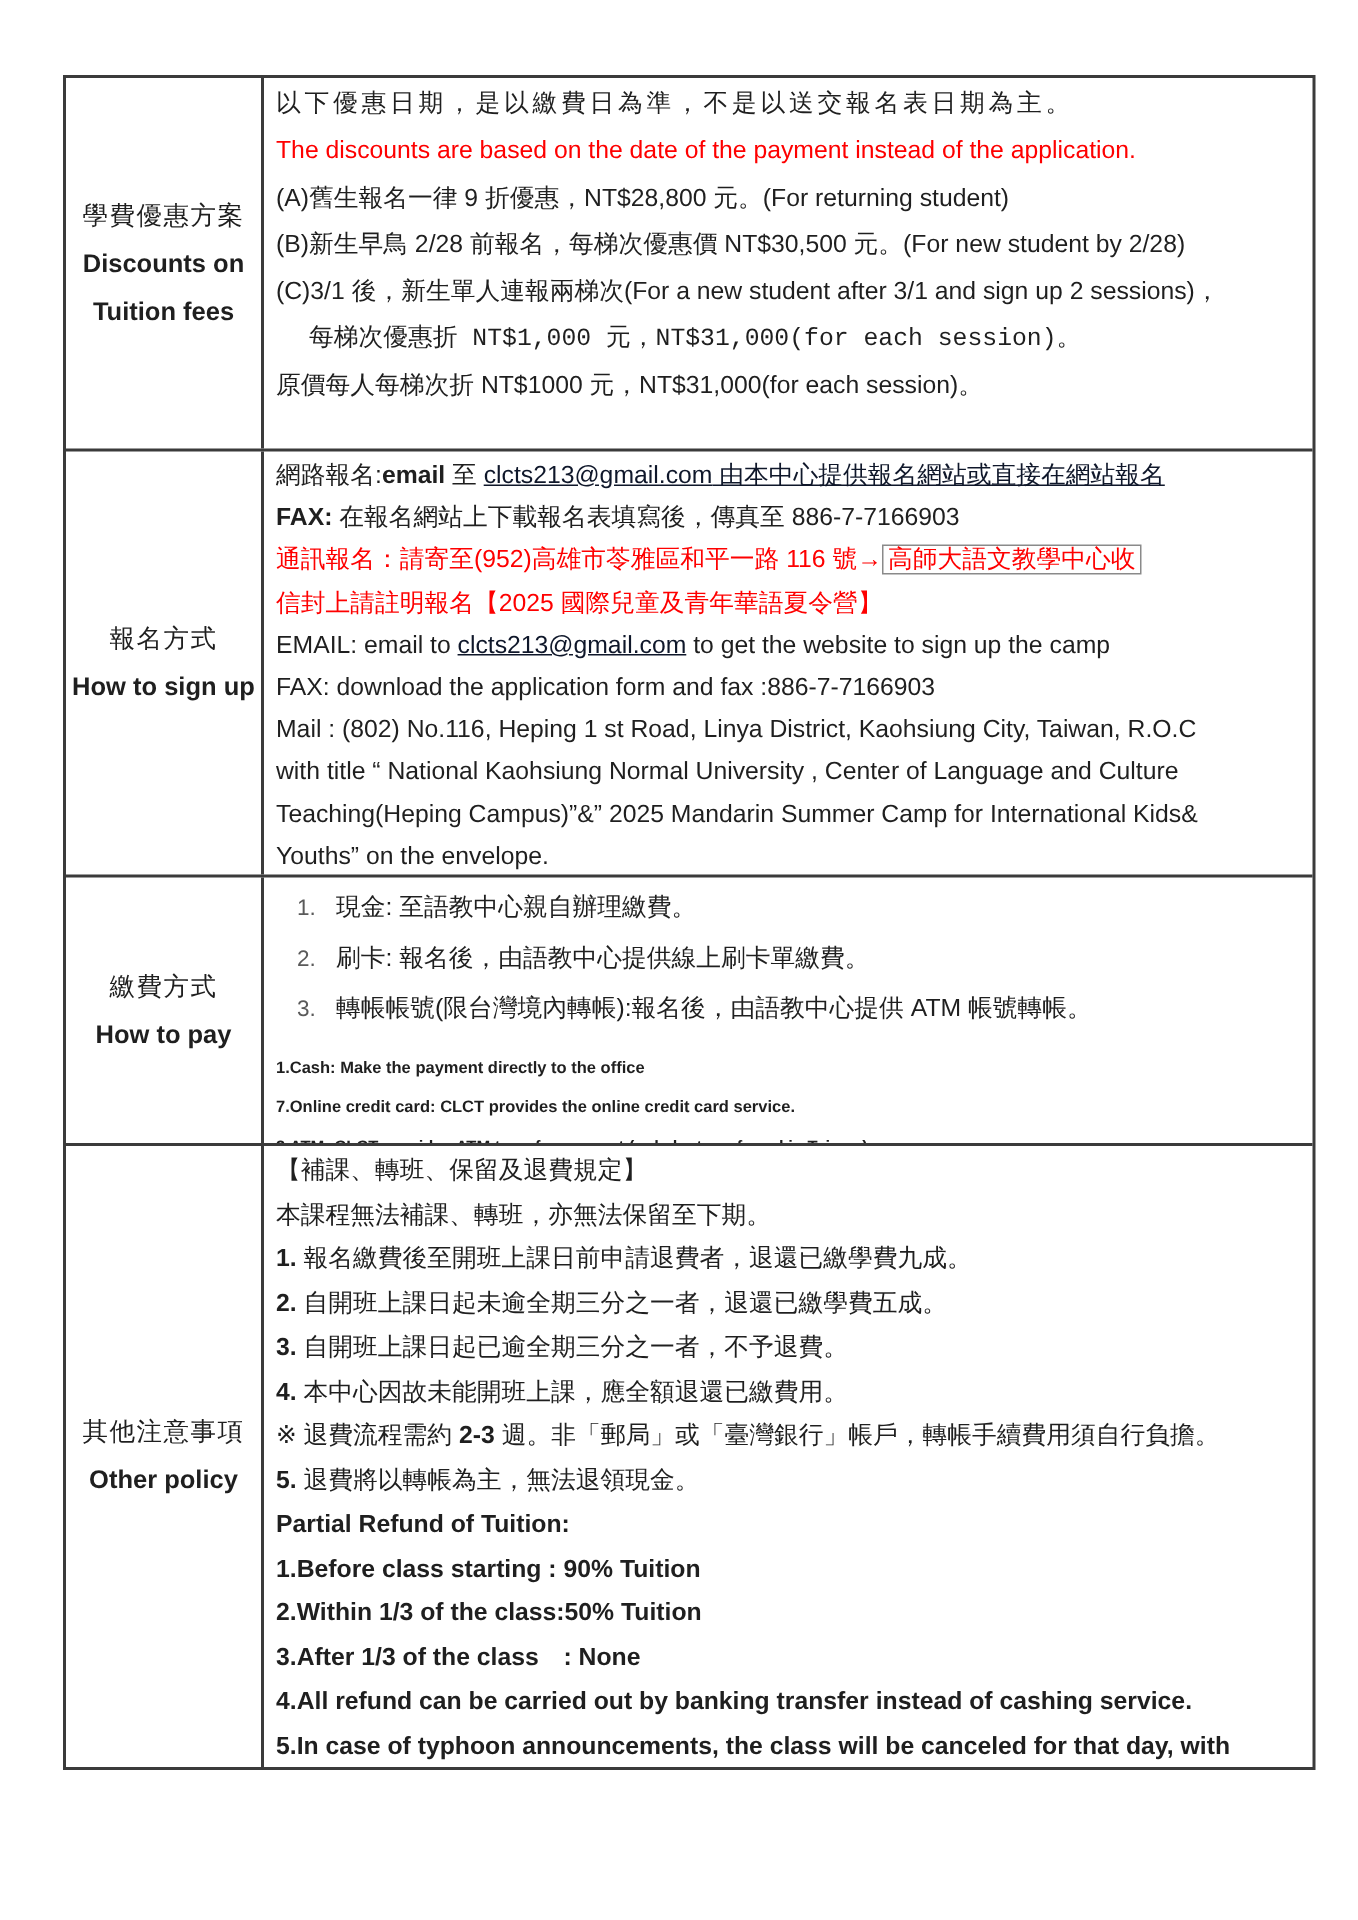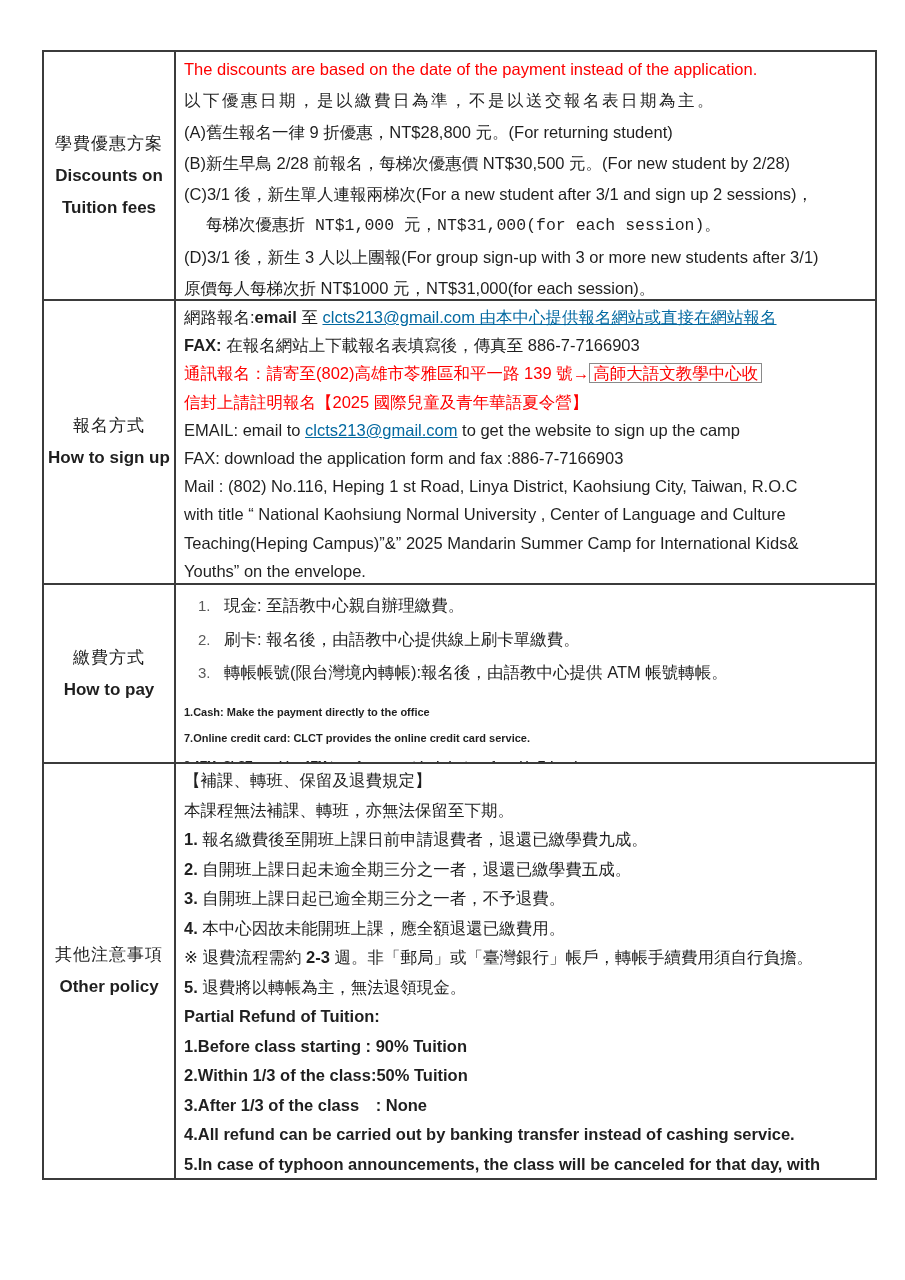--- a/index.html
+++ b/index.html
@@ -26,21 +26,21 @@
   .r1 .ln { line-height:31.3px; }
   .r2 .ln { line-height:28.2px; }
   .r4 .ln { line-height:29.5px; }
   .zh-item { font-size:16.5px; line-height:32.5px; white-space:nowrap; }
   .lnum { display:inline-block; width:26px; color:#5a5a5a; font-size:15px; font-family:"Liberation Sans",sans-serif; }
   .zh-item { padding-left:14px; }
   .gap3 { height:9px; }
   .en3 { font-weight:bold; font-size:11px; line-height:26.8px; white-space:nowrap; }
   .b { font-weight:bold; }
   .red { color:#fe0000; }
-  .blue { color:#0369a1; text-decoration:underline; }
+  .blue { color:#0f172a; text-decoration:underline; }
   .und { }
   .rbox { border:1px solid #8a8a8a; padding:0 3px; }
   .ind { padding-left:22px;font-family:Liberation Mono, monospace; }
   .sp { letter-spacing:2.5px; }
   .row-h1 { height:249px; }
   .row-h2 { height:284px; }
   .row-h3 { height:179px; }
   .row-h4 { height:414px; }
   .r3 .ccell { padding-top:4px; }
 </style>
@@ -50,46 +50,45 @@
 <div class="page">
   <div class="tbl">
 
     <div class="row row-h1 r1">
       <div class="hcell">
         <div class="hzh">學費優惠方案</div>
         <div class="hen">Discounts on</div>
         <div class="hen">Tuition fees</div>
       </div>
       <div class="ccell">
+        <div class="ln sp">以下優惠日期，是以繳費日為準，不是以送交報名表日期為主。</div>
         <div class="ln red">The discounts are based on the date of the payment instead of the application.</div>
-        <div class="ln sp">以下優惠日期，是以繳費日為準，不是以送交報名表日期為主。</div>
         <div class="ln">(A)舊生報名一律 9 折優惠，NT$28,800 元。(For returning student)</div>
         <div class="ln">(B)新生早鳥 2/28 前報名，每梯次優惠價 NT$30,500 元。(For new student by 2/28)</div>
         <div class="ln">(C)3/1 後，新生單人連報兩梯次(For a new student after 3/1 and sign up 2 sessions)，</div>
         <div class="ln ind">每梯次優惠折 NT$1,000 元，NT$31,000(for each session)。</div>
-        <div class="ln">(D)3/1 後，新生 3 人以上團報(For group sign-up with 3 or more new students after 3/1)</div>
         <div class="ln">原價每人每梯次折 NT$1000 元，NT$31,000(for each session)。</div>
 
       </div>
     </div>
 
     <div class="row row-h2 r2">
       <div class="hcell">
         <div class="hzh">報名方式</div>
         <div class="hen">How to sign up</div>
       </div>
       <div class="ccell">
         <div class="ln">
           <span>網路報名:</span><span class="b">email</span><span> 至 </span><span class="blue">clcts213@gmail.com</span><span class="blue"> 由本中心提供報名網站或直接在網站報名</span>
         </div>
         <div class="ln">
           <span class="b">FAX:</span><span> 在報名網站上下載報名表填寫後，傳真至 886-7-7166903</span>
         </div>
         <div class="ln">
-          <span class="red">通訊報名：請寄至(802)高雄市苓雅區和平一路 139 號→</span><span class="red rbox">高師大語文教學中心收</span>
+          <span class="red">通訊報名：請寄至(952)高雄市苓雅區和平一路 116 號→</span><span class="red rbox">高師大語文教學中心收</span>
         </div>
         <div class="ln">
           <span class="red">信封上</span><span class="red und">請註明</span><span class="red">報名【2025 國際兒童及青年華語夏令營】</span>
         </div>
         <div class="ln">
           <span>EMAIL: email to </span><span class="blue">clcts213@gmail.com</span><span> to get the website to sign up the camp</span>
         </div>
         <div class="ln">FAX: download the application form and fax :886-7-7166903</div>
         <div class="ln">Mail : (802) No.116, Heping 1 st Road, Linya District, Kaohsiung City, Taiwan, R.O.C</div>
         <div class="ln">with title “ National Kaohsiung Normal University , Center of Language and Culture</div>

